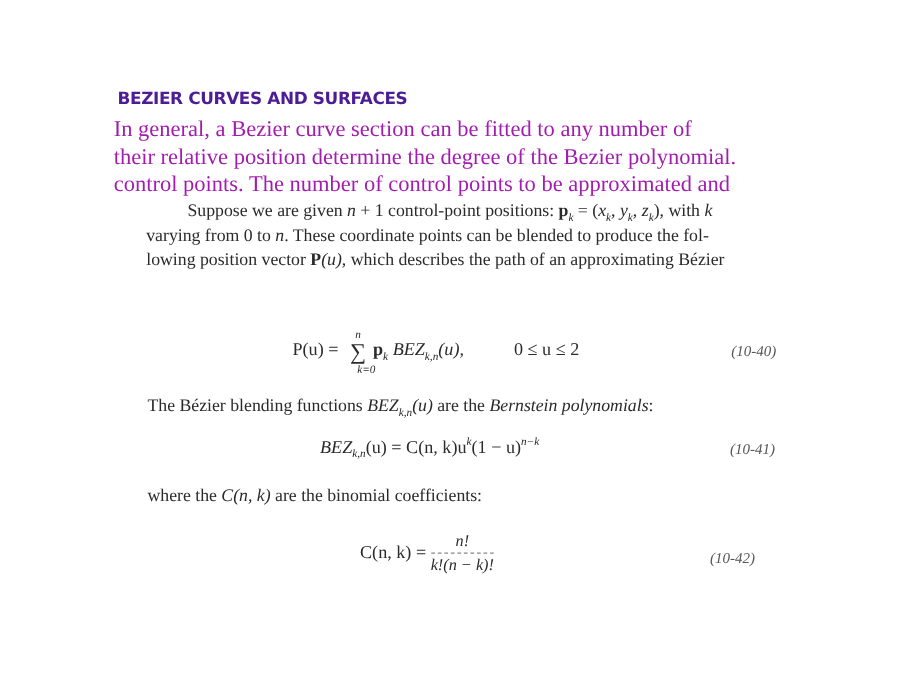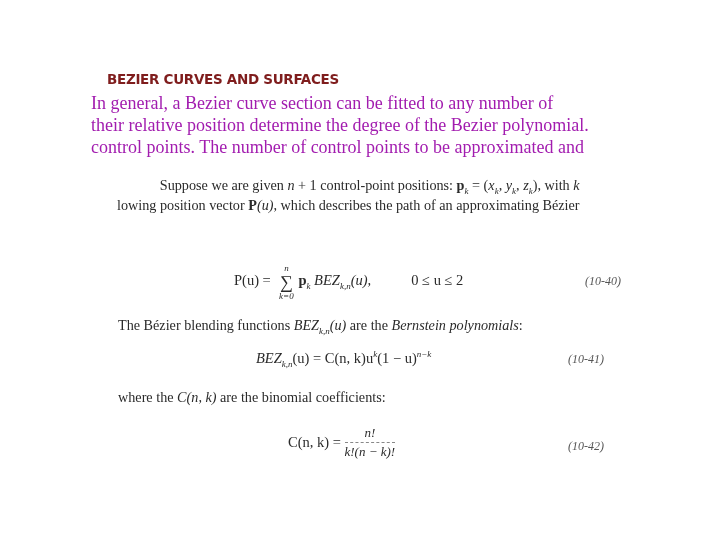--- a/index.html
+++ b/index.html
@@ -1,81 +1,82 @@
 <!DOCTYPE html>
 <html><head>
   <meta charset="utf-8">
   <style>
     html, body { margin: 0; padding: 0; }
     body {
       width: 720px; height: 540px; background: #ffffff; position: relative; overflow: hidden;
       color: #000;
     }
     .heading {
-      position: absolute; left: 107px; top: 71px;
+      position: absolute; left: 94px; top: 71px;
       font-family: "DejaVu Sans", sans-serif; font-weight: bold; font-size: 13.5px;
-      letter-spacing: -0.3px; color: #7f1d1d;
+      letter-spacing: -0.3px; color: #4c1d95;
     }
     .intro {
       position: absolute; left: 91px; top: 92px; width: 520px;
       font-family: "Liberation Serif", serif; font-size: 18px; line-height: 22px; color: #a21caf;
     }
     .intro div { white-space: nowrap; }
     .scan {
       position: absolute; font-family: "Liberation Serif", serif; color: #2a2a2a;
       font-size: 14.2px; white-space: nowrap;
     }
-    .para1 { left: 118px; top: 176px; line-height: 19.5px; text-align: right; }
+    .para1 { left: 118px; top: 160px; line-height: 19.5px; }
     .para1 .line { display: block; }
     .para1 .indent { padding-left: 32px; }
     .para1 .l2, .para1 .l3, .para1 .l4 { margin-left: -1px; }
     .b { font-weight: bold; }
     .i { font-style: italic; }
     sub, sup { font-size: 9px; line-height: 0; }
     .eq { position: absolute; font-family: "Liberation Serif", serif; color: #2a2a2a; font-size: 14.5px; white-space: nowrap; }
     .eqnum { position: absolute; left: 568px; font-family: "Liberation Serif", serif; font-size: 12px; color: #555; font-style: italic; }
     .sum {
       display: inline-block; position: relative; width: 16px; text-align: center; vertical-align: middle; margin: 0 4px;
     }
     .sum .sig { font-size: 18px; line-height: 18px; display: block; }
     .sum .top { position: absolute; top: -10px; left: 0; width: 16px; font-size: 9px; font-style: italic; text-align: center; }
-    .sum .bot { position: absolute; top: 18px; left: -6px; width: 28px; font-size: 9px; font-style: italic; text-align: center; }
+    .sum .bot { position: absolute; top: 18px; left: -6px; width: 28px; font-size: 9px; font-style: italic; text-align: right; }
     .frac { display: inline-block; vertical-align: middle; text-align: center; position: relative; }
     .frac .num { display: block; font-size: 13px; border-bottom: 1px dashed #888; padding: 0 2px 1px; }
     .frac .den { display: block; font-size: 13px; padding-top: 1px; }
   </style>
 </head>
 <body>
 
 <div class="heading">BEZIER CURVES AND SURFACES</div>
 
 <div class="intro">
   <div>In general, a Bezier curve section can be fitted to any number of</div>
   <div>their relative position determine the degree of the Bezier polynomial.</div>
   <div>control points. The number of control points to be approximated and</div>
 </div>
 
 <div class="scan para1">
   <span class="line indent"><span>Suppose we are given </span><span class="i">n</span><span> + 1 control-point positions: </span><span class="b">p</span><sub class="i">k</sub><span> = (</span><span class="i">x</span><sub class="i">k</sub>, <span class="i">y</span><sub class="i">k</sub>, <span class="i">z</span><sub class="i">k</sub><span>), with </span><span class="i">k</span></span>
+  <span class="line l2"><span>varying from 0 to </span><span class="i">n</span><span>. These coordinate points can be blended to produce the fol-</span></span>
   <span class="line l3"><span>lowing position vector </span><span class="b">P</span><span class="i">(u)</span><span>, which describes the path of an approximating Bézier</span></span>
 </div>
 
 <div class="eq" style="left:234px; top:272px;">
   <span>P(u) = </span><span class="sum"><span class="top">n</span><span class="sig">∑</span><span class="bot">k=0</span></span><span class="b">p</span><sub class="i">k</sub><span class="i"> BEZ</span><sub class="i">k,n</sub><span class="i">(u),</span><span style="display:inline-block;width:40px;"></span><span>0 ≤ u ≤ 2</span>
 </div>
 <div class="eqnum" style="top:274px;margin-left:17px;">(10-40)</div>
 
 <div class="scan" style="left:118px; top:317px;">
   <span>The Bézier blending functions </span><span class="i">BEZ</span><sub class="i">k,n</sub><span class="i">(u)</span><span> are the </span><span class="i">Bernstein polynomials</span><span>:</span>
 </div>
 
 <div class="eq" style="left:256px; top:350px;">
   <span class="i">BEZ</span><sub class="i">k,n</sub><span>(u) = C(n, k)u</span><sup class="i">k</sup><span>(1 − u)</span><sup class="i">n−k</sup>
 </div>
-<div class="eqnum" style="top:352px;">(10-41)</div>
+<div class="eqnum" style="top:352px;margin-left:16px;">(10-41)</div>
 
 <div class="scan" style="left:118px; top:389px;">
   <span>where the </span><span class="i">C(n, k)</span><span> are the binomial coefficients:</span>
 </div>
 
 <div class="eq" style="left:288px; top:425px;">
   <span style="vertical-align:middle;">C(n, k) = </span><span class="frac"><span class="num i">n!</span><span class="den i">k!(n − k)!</span></span>
 </div>
 <div class="eqnum" style="top:439px;text-align:right;">(10-42)</div>
 

